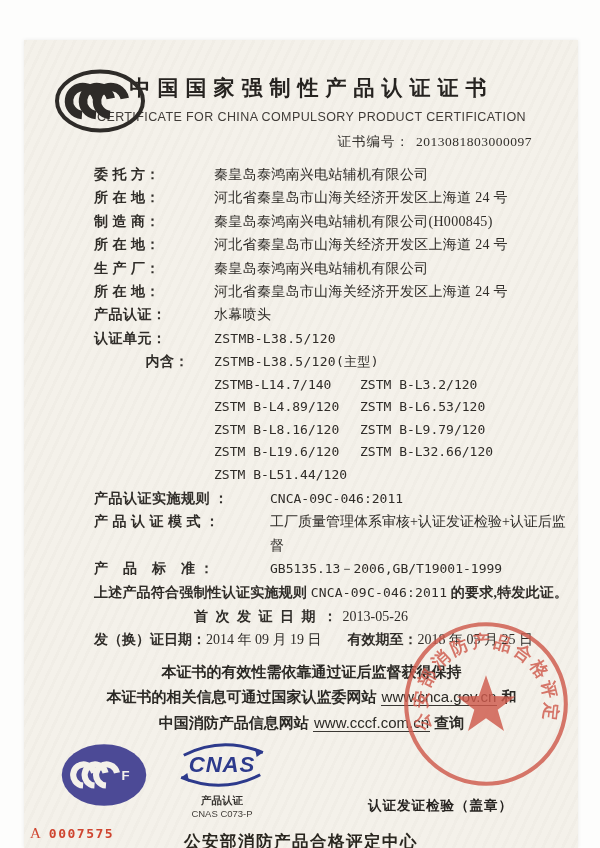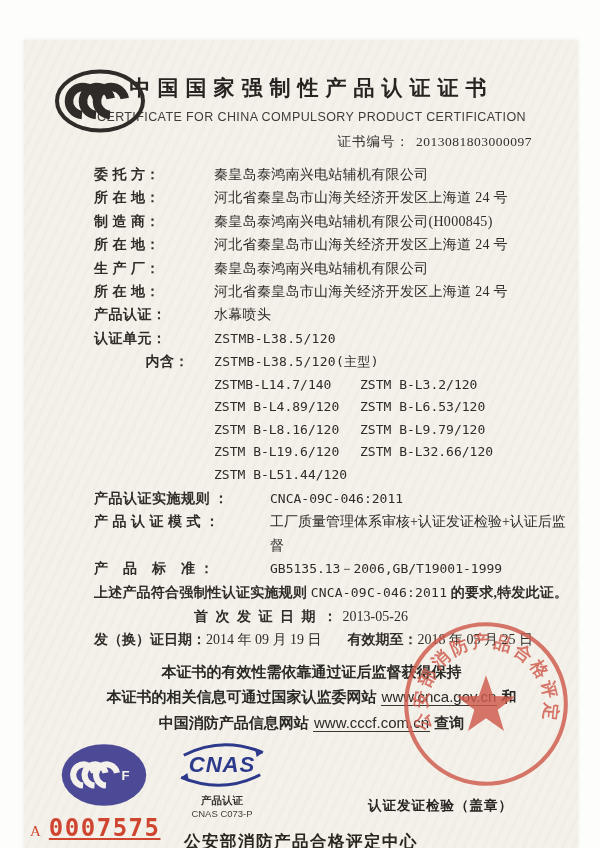--- a/index.html
+++ b/index.html
@@ -80,22 +80,22 @@
   .seal { position:absolute; left:374px; top:576px; width:176px; height:176px; z-index:2; opacity:0.82; }
 
   .footer { text-align:center; }
   .footer-org { font-size:16.5px; font-weight:700; letter-spacing:1.5px; color:#29261f; }
 
   .serial {
     position:absolute; left:6px; bottom:6px; color:#cf4530;
   }
   .serial .pfx { font-size:15px; letter-spacing:4px; }
   .serial .num {
-    font-size:24px; font-family:"DejaVu Sans Mono","Liberation Mono",monospace;
-    letter-spacing:1.5px; font-weight:700;text-decoration:underline;
+    font-size:13px; font-family:"DejaVu Sans Mono","Liberation Mono",monospace;
+    letter-spacing:1.5px; font-weight:700;
   }
 </style>
 </head>
 <body>
 
 <div class="paper">
 
   <svg class="ccc-mark" width="96" height="70" viewBox="0 0 96 70">
     <ellipse cx="48" cy="35" rx="43" ry="29.5" fill="none" stroke="#2e2b28" stroke-width="4"></ellipse>
     <g fill="none" stroke="#2e2b28" stroke-width="8.5">

